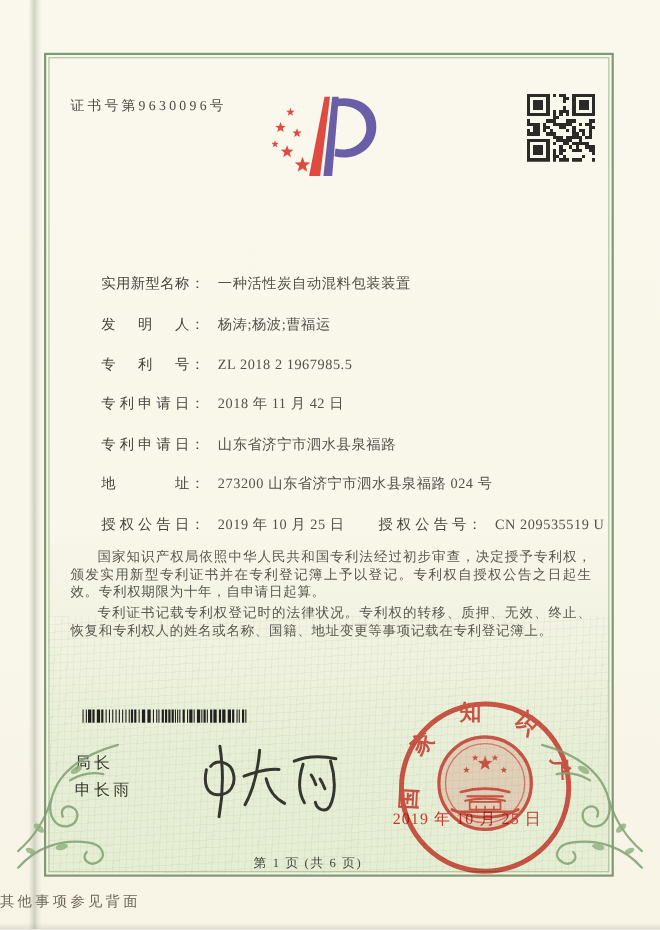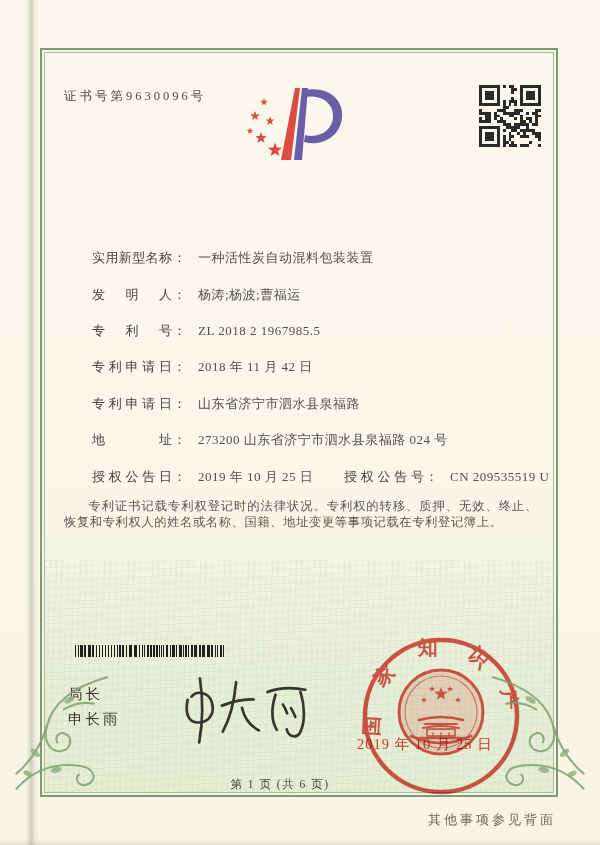--- a/index.html
+++ b/index.html
@@ -46,21 +46,21 @@
   .barcode span{display:block;background:#20201c;height:100%;}
   
   .signer{position:absolute;left:68px;top:682px;font-size:14.5px;letter-spacing:3px;color:#39382f;line-height:25px;}
   .signature{position:absolute;left:165px;top:668px;width:150px;height:82px;transform:rotate(-2deg);}
   
   .seal-date{position:absolute;left:357px;top:735px;font-size:14.5px;letter-spacing:1px;color:#c23a2f;z-index:2;}
   .seal{position:absolute;left:358px;top:633px;width:166px;height:166px;opacity:.88;z-index:3;mix-blend-mode:multiply;}
   
   .page-num{position:absolute;left:0;top:777px;width:560px;text-align:center;font-size:11.5px;
     letter-spacing:1.5px;color:#46453e;}
-  .footnote{position:absolute;left:0;top:811px;width:556px;text-align:right;font-size:13px;
+  .footnote{position:absolute;left:0;top:811px;width:556px;text-align:left;font-size:13px;
     letter-spacing:3px;color:#6e6759;}
   
   .orn{position:absolute;width:104px;height:126px;z-index:4;}
   .orn-left{left:7px;top:670px;}
   .orn-right{right:7px;top:670px;transform:scaleX(-1);}
 </style>
 </head>
 <body>
 
 <div class="page">
@@ -378,20 +378,21 @@
       <span class="f-value">2019 年 10 月 25 日</span>
       <span class="grant-second">
         <span class="f-label">授权公告号</span>
           <span class="f-colon">：</span>
         <span class="f-value">CN 209535519 U</span>
       </span>
     </div>
   </div>
 
   <div class="paras">
+    <p>国家知识产权局依照中华人民共和国专利法经过初步审查，决定授予专利权，颁发实用新型专利证书并在专利登记簿上予以登记。专利权自授权公告之日起生效。专利权期限为十年，自申请日起算。</p>
     <p>专利证书记载专利权登记时的法律状况。专利权的转移、质押、无效、终止、恢复和专利权人的姓名或名称、国籍、地址变更等事项记载在专利登记簿上。</p>
   </div>
 
   <div class="barcode" id="barcode">
       <span style="width: 1px; margin-right: 2px;"></span>
       <span style="width: 1px; margin-right: 1px;"></span>
       <span style="width: 3px; margin-right: 1px;"></span>
       <span style="width: 2px; margin-right: 2px;"></span>
       <span style="width: 3px; margin-right: 1px;"></span>
       <span style="width: 2px; margin-right: 2px;"></span>

